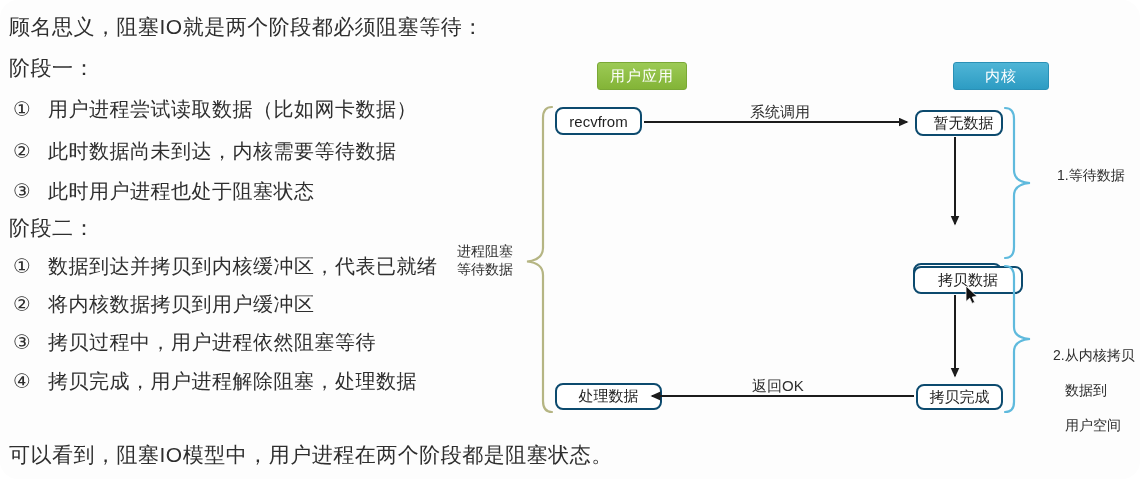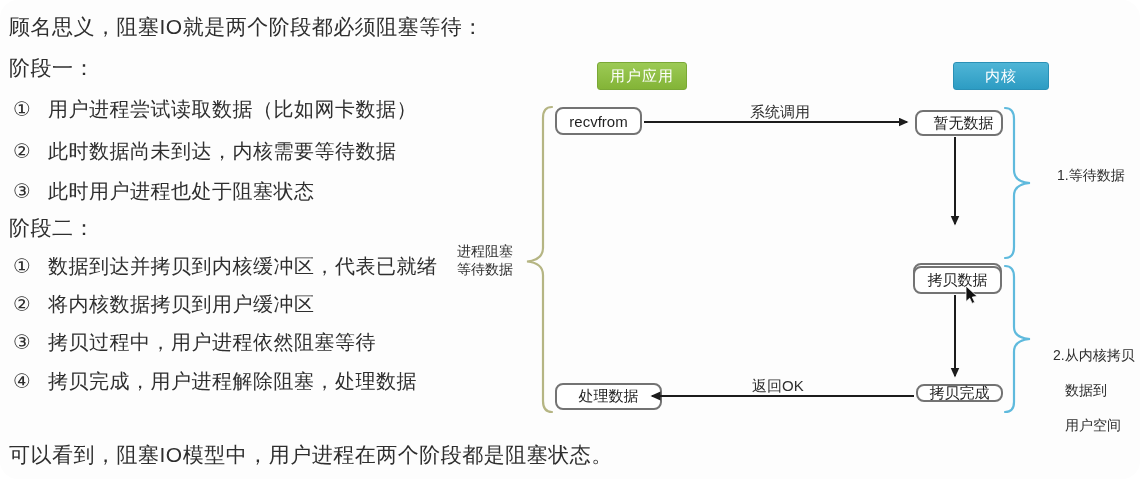--- a/index.html
+++ b/index.html
@@ -21,27 +21,27 @@
   .conclusion{left:9px;top:441px;font-size:21px;letter-spacing:0.5px;}
   
   .hdr{display:flex;align-items:center;justify-content:center;
        color:#fff;font-size:15px;border-radius:3px;letter-spacing:1px;margin-left:40px;}
   .hdr-user{left:557px;top:62px;width:88px;height:26px;
        background:linear-gradient(#9cca55,#83b437);border:1px solid #7aa836;}
   .hdr-kernel{left:913px;top:62px;width:94px;height:26px;
        background:linear-gradient(#4fb5d6,#2d9cc3);border:1px solid #2a90b6;}
   
   .node{display:flex;align-items:center;justify-content:center;
-        background:#fff;border:2px solid #737373;border-radius:8px;
+        background:#fff;border:2px solid #0c4a6e;border-radius:8px;
         font-size:15px;color:#1f1f1f;white-space:nowrap;box-sizing:border-box;}
   .n-recvfrom{left:555px;top:107px;width:87px;height:28px;}
   .n-nodata{left:915px;top:110px;width:88px;height:26px;padding-left:9px;}
   .n-ready{left:913px;top:232px;width:89px;height:26px;margin-top:31px;}
-  .n-copy{left:913px;top:266px;width:89px;height:28px;}
-  .n-done{left:916px;top:384px;width:87px;height:18px;}
+  .n-copy{left:913px;top:266px;width:110px;height:28px;}
+  .n-done{left:916px;top:384px;width:87px;height:26px;}
   .n-process{left:555px;top:383px;width:107px;height:27px;}
   
   .edge-label{font-size:15px;color:#2e2e2e;white-space:nowrap;}
   .lbl-syscall{left:750px;top:103px;}
   .lbl-returnok{left:752px;top:377px;}
   
   .annot{font-size:14px;color:#2e2e2e;line-height:17.5px;white-space:pre-line;}
   .annot-left{left:457px;top:243px;}
   .annot-r1{left:1057px;top:167px;white-space:nowrap;}
   .annot-r2{left:1053px;top:329px;}

